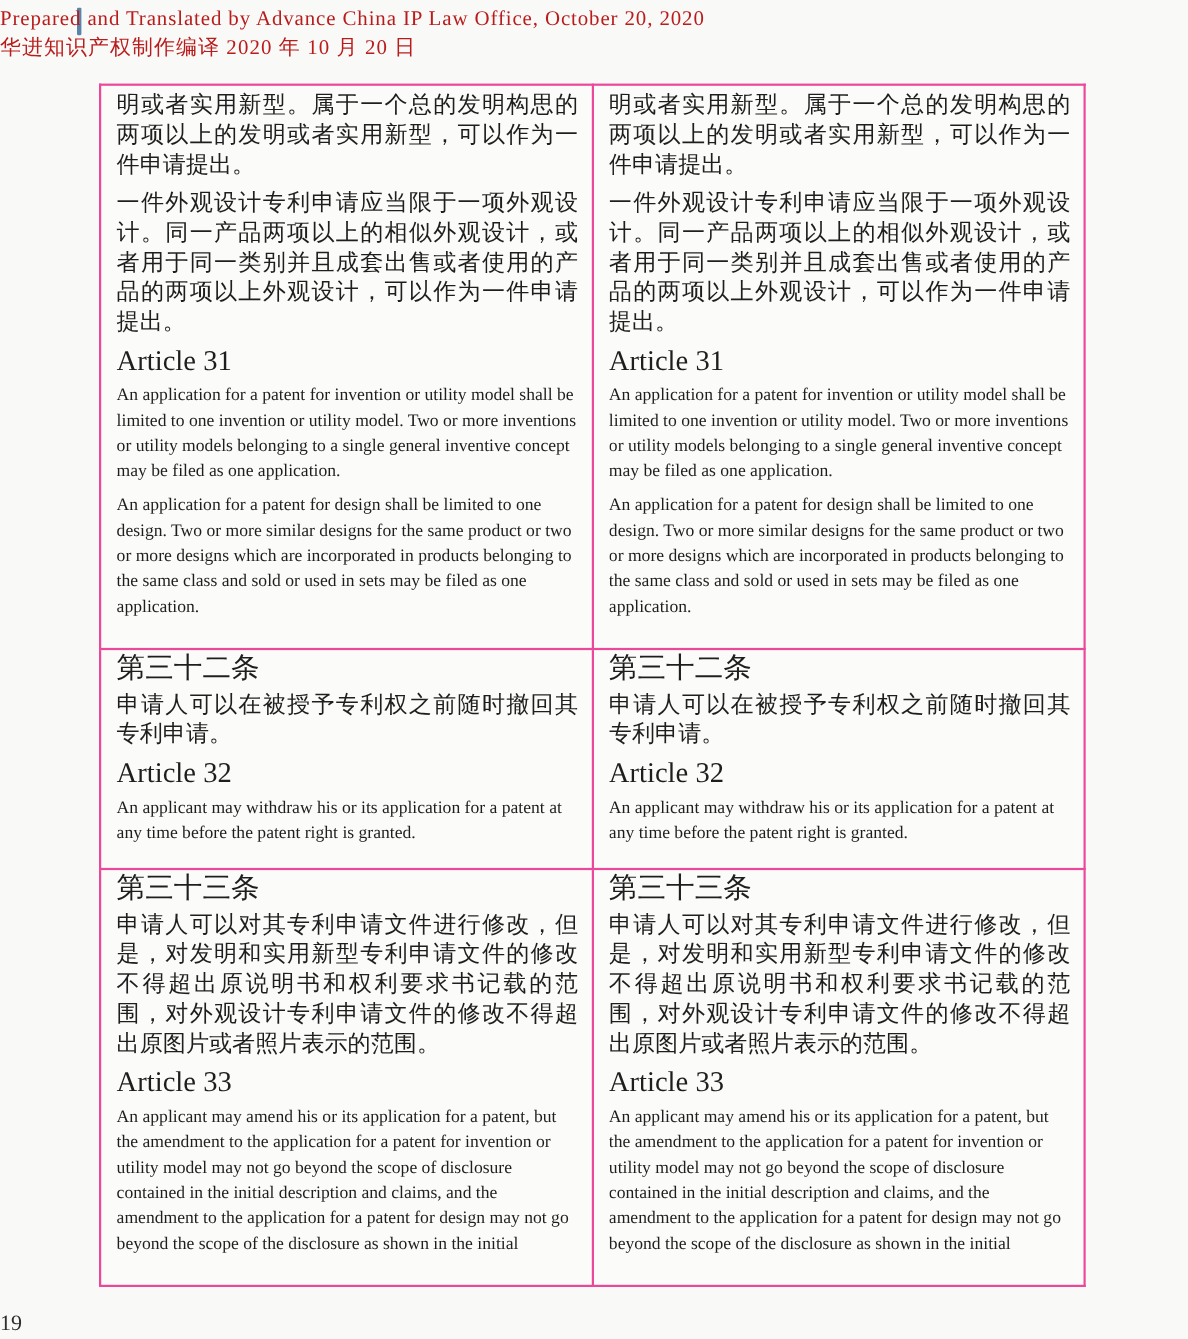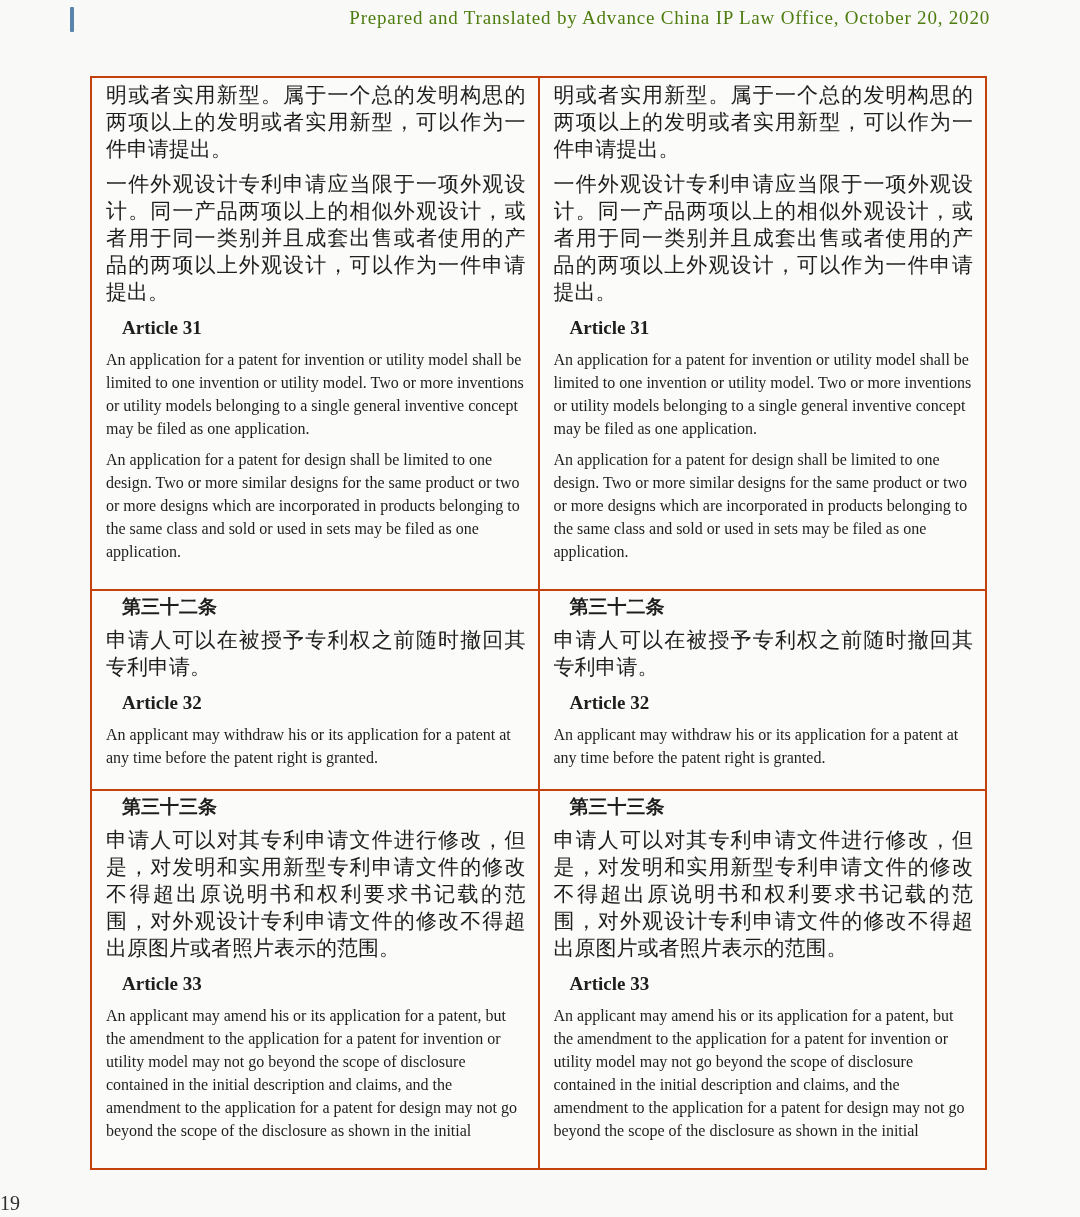--- a/index.html
+++ b/index.html
@@ -11,58 +11,59 @@
     color:#1e1e1e;
   }
   
   .cursor-bar{
     position:absolute;left:70px;top:7px;width:4px;height:25px;
     background:#5b84aa;border-radius:1px;
   }
   
   .doc-header{
     position:absolute;top:5px;left:0;width:990px;
-    text-align:right;color:#4d7c0f;
+    text-align:left;color:#b91c1c;
     font-size:19px;line-height:26px;letter-spacing:0.8px;
   }
   .doc-header .zh{letter-spacing:1px;}
   
   table.doc-table{
     position:absolute;left:90px;top:76px;width:897px;
     border-collapse:collapse;table-layout:fixed;
     background:#fbfbf9;
   }
   table.doc-table td{
-    border:2px solid #c2410c;
+    border:2px solid #ec4899;
     vertical-align:top;
     width:50%;
     padding:2px 12px 4px 14px;
   }
   .cellwrap{overflow:hidden;}
   tr.r1 .cellwrap{height:505px;}
   tr.r2 .cellwrap{height:192px;}
   tr.r3 .cellwrap{height:371px;}
   .cellwrap p{margin:8px 0;}
   .cellwrap p:first-child{margin-top:2px;}
   p.zh{font-size:21px;line-height:27px;text-align:justify;}
   p.en{font-size:16px;line-height:23px;}
-  p.h{font-size:19px;font-weight:bold;line-height:24px;margin:10px 16px 8px;}
+  p.h{font-size:26px;font-weight:normal;line-height:24px;margin:10px 0 8px;}
   
   .page-footer{
     position:absolute;top:1192px;left:0;width:1080px;
     text-align:left;font-size:20px;color:#2e2e2e;
   }
 </style>
 </head>
 <body>
 
 <div class="cursor-bar"></div>
 
 <div class="doc-header">
   <div class="en">Prepared and Translated by Advance China IP Law Office, October 20, 2020</div>
+  <div class="zh">华进知识产权制作编译 2020 年 10 月 20 日</div>
 </div>
 
 <table class="doc-table">
   <tbody id="table-body">
       <tr class="r1">
         <td>
           <div class="cellwrap">
             <p class="zh">明或者实用新型。属于一个总的发明构思的两项以上的发明或者实用新型，可以作为一件申请提出。</p>
             <p class="zh">一件外观设计专利申请应当限于一项外观设计。同一产品两项以上的相似外观设计，或者用于同一类别并且成套出售或者使用的产品的两项以上外观设计，可以作为一件申请提出。</p>
             <p class="h">Article 31</p>

